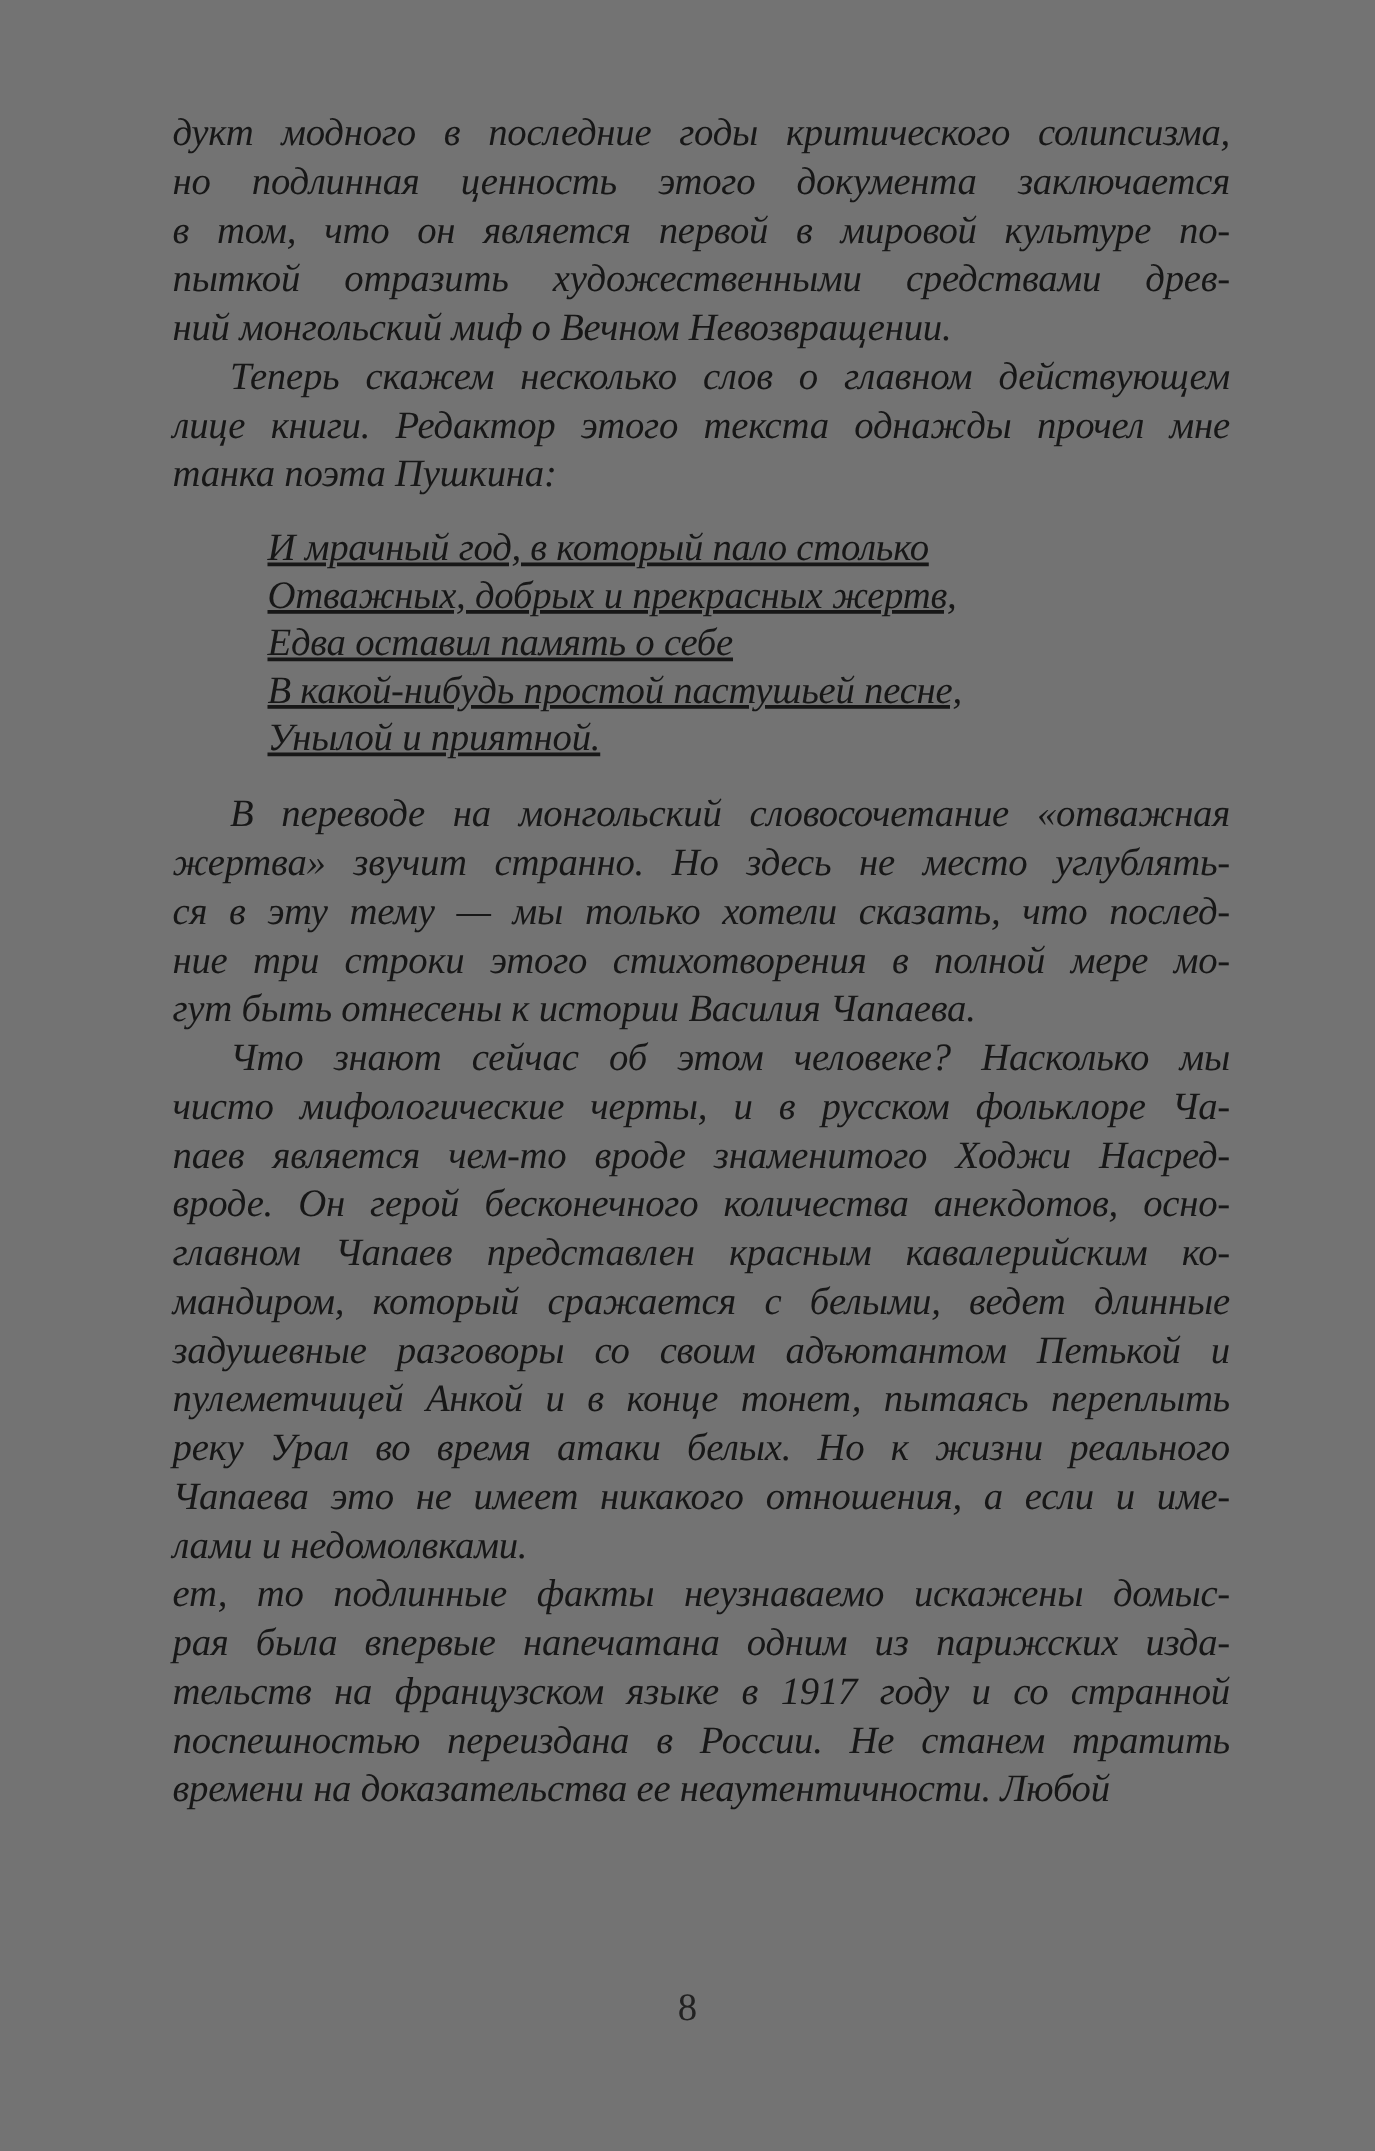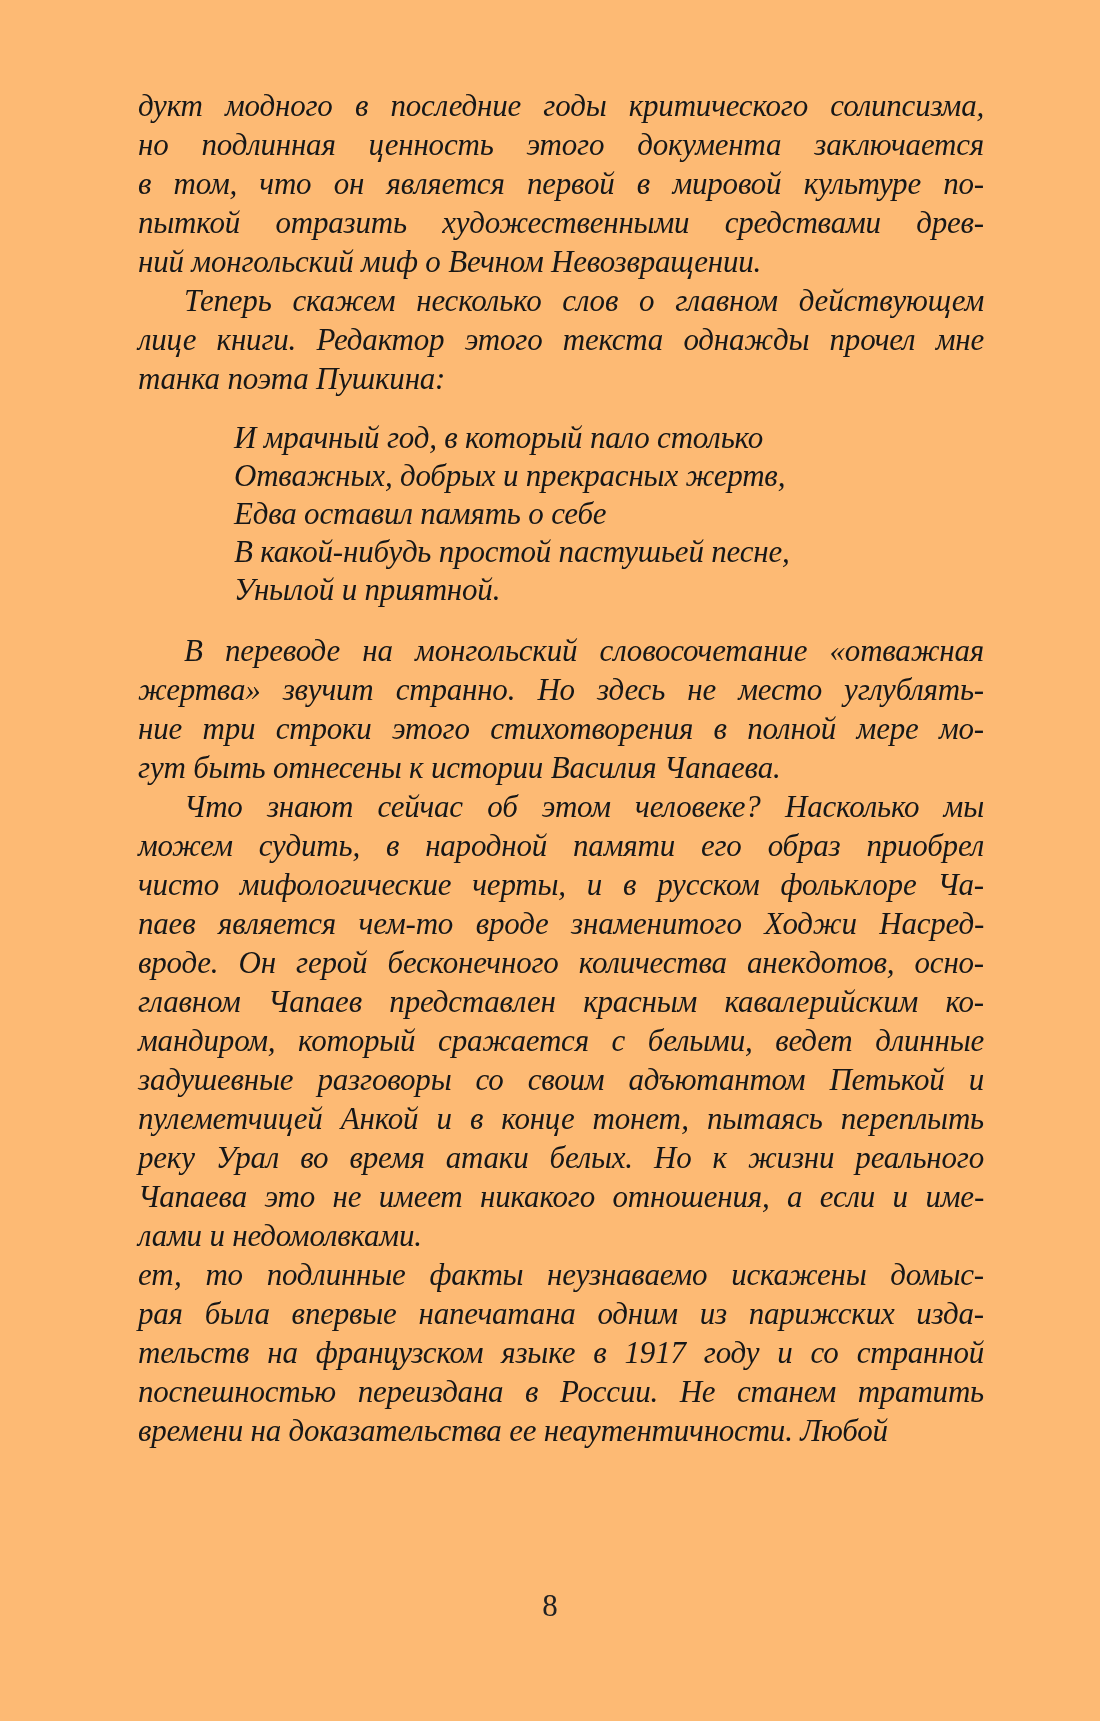--- a/index.html
+++ b/index.html
@@ -8,21 +8,21 @@
     width: 1100px;
     height: 1721px;
     position: relative;
     overflow: hidden;
     font-family: "Liberation Serif", serif;
     color: #171717;
   }
   .page {
     position: absolute;
     inset: 0;
-    background: #fdba74;
+    background: #737373;
   }
   .text-block {
     position: absolute;
     left: 138px;
     top: 86px;
     width: 846px;
     font-style: italic;
     font-size: 31px;
     line-height: 39px;
     letter-spacing: -0.2px;
@@ -31,22 +31,23 @@
     text-align: justify;
     text-align-last: justify;
   }
   .block.paragraph .line.lastline {
     text-align: left;
     text-align-last: left;
     font-style: italic;
   }
   .line.indent { text-indent: 46px; }
   .block.verse {
-    margin: 21px 0 22px 96px;
+    margin: 21px 0 22px 76px;
     line-height: 38px;
+    text-decoration: underline;
   }
   .block.verse .line { text-align: left; white-space: nowrap; }
   .folio {
     position: absolute;
     top: 1588px;
     left: 0;
     width: 1100px;
     text-align: center;
     font-style: normal;
     font-size: 31px;
@@ -73,26 +74,26 @@
       <div class="block verse">
         <div class="line">И мрачный год, в который пало столько</div>
         <div class="line">Отважных, добрых и прекрасных жертв,</div>
         <div class="line">Едва оставил память о себе</div>
         <div class="line">В какой-нибудь простой пастушьей песне,</div>
         <div class="line">Унылой и приятной.</div>
       </div>
       <div class="block paragraph">
         <div class="line just indent">В переводе на монгольский словосочетание «отважная</div>
         <div class="line just">жертва» звучит странно. Но здесь не место углублять-</div>
+        <div class="line just">ся в эту тему — мы только хотели сказать, что послед-</div>
         <div class="line just">ние три строки этого стихотворения в полной мере мо-</div>
         <div class="line lastline">гут быть отнесены к истории Василия Чапаева.</div>
       </div>
       <div class="block paragraph">
         <div class="line just indent">Что знают сейчас об этом человеке? Насколько мы</div>
-        <div class="line just">можем судить, в народной памяти его образ приобрел</div>
         <div class="line just">чисто мифологические черты, и в русском фольклоре Ча-</div>
         <div class="line just">паев является чем-то вроде знаменитого Ходжи Насред-</div>
         <div class="line just">вроде. Он герой бесконечного количества анекдотов, осно-</div>
         <div class="line just">главном Чапаев представлен красным кавалерийским ко-</div>
         <div class="line just">мандиром, который сражается с белыми, ведет длинные</div>
         <div class="line just">задушевные разговоры со своим адъютантом Петькой и</div>
         <div class="line just">пулеметчицей Анкой и в конце тонет, пытаясь переплыть</div>
         <div class="line just">реку Урал во время атаки белых. Но к жизни реального</div>
         <div class="line just">Чапаева это не имеет никакого отношения, а если и име-</div>
         <div class="line lastline">лами и недомолвками.</div>

